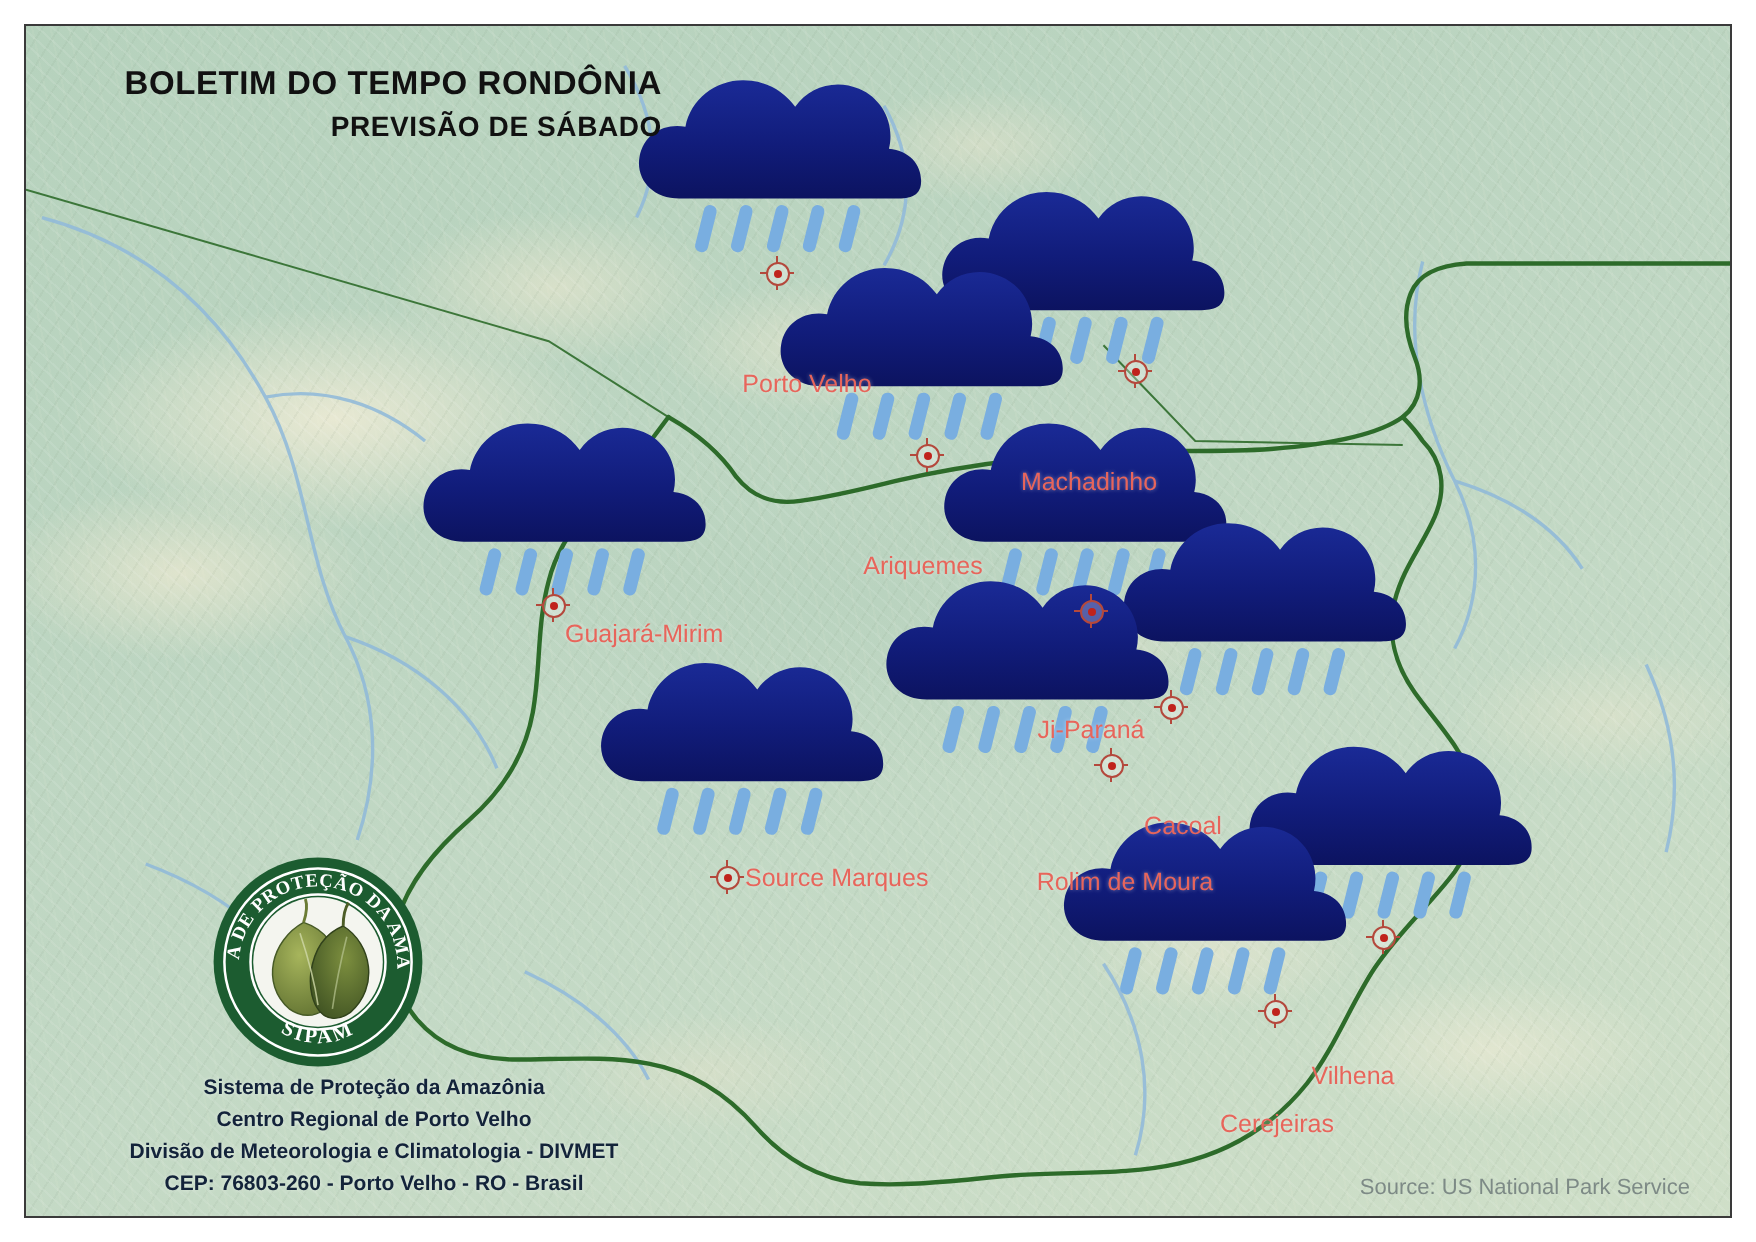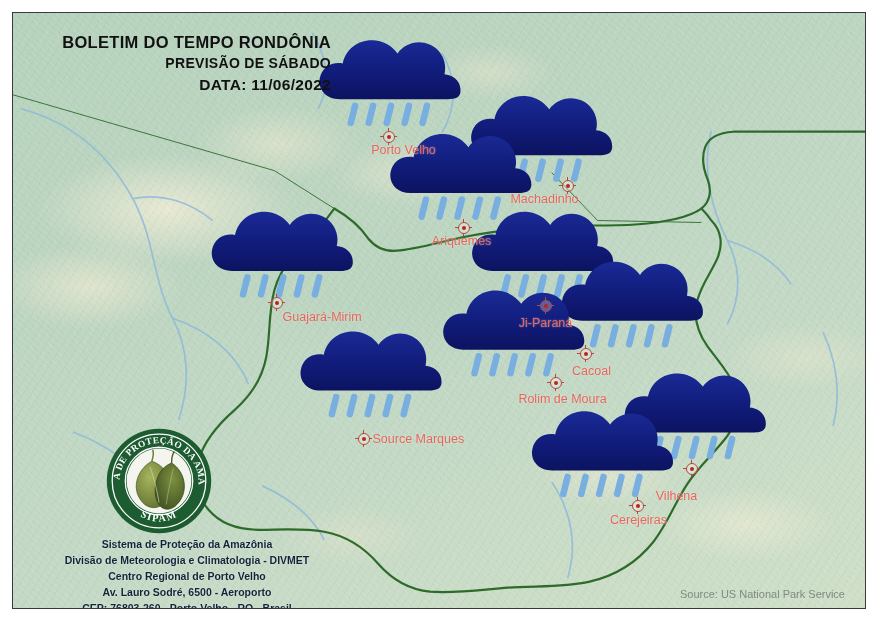--- a/index.html
+++ b/index.html
@@ -100,21 +100,21 @@
   .city-dot .tk-t { top:-3.5px; left:4.4px; height:3.5px; width:1px; }
   .city-dot .tk-b { bottom:-3.5px; left:4.4px; height:3.5px; width:1px; }
 
   .city-label {
     position:absolute;
     color:#e8655b;
     font-size:12.5px;
     white-space:nowrap;
     text-shadow:0 0 2px rgba(255,255,255,.45);
   }
-  .lbl-center { transform:translateX(-50%); }
+  .lbl-center { transform:translateX(-50%);margin-top:42px; }
   .lbl-left   { transform:translateX(0); }
 
   
   #logo {
     position:absolute;
     left:92px; top:414px;
     width:108px; height:108px;
   }
 
   
@@ -291,21 +291,20 @@
             <rect x="-6" y="17" width="6.5" height="24" rx="3" fill="#79aee0" transform="rotate(14 -3 29)"></rect>
             <rect x="12" y="17" width="6.5" height="24" rx="3" fill="#79aee0" transform="rotate(14 15 29)"></rect>
             <rect x="30" y="17" width="6.5" height="24" rx="3" fill="#79aee0" transform="rotate(14 33 29)"></rect>
           </g>
         </g>
     </svg>
 
     <div id="title-block">
       <div class="t1">BOLETIM DO TEMPO RONDÔNIA</div>
       <div class="t2">PREVISÃO DE SÁBADO</div>
-      <div class="t3">DATA: 11/06/2022</div>
     </div>
 
     <div id="stations">
         <div class="station" style="left: 375.5px; top: 123.5px;">
           <div class="city-dot">
             <div class="tick tk-l"></div>
             <div class="tick tk-r"></div>
             <div class="tick tk-t"></div>
             <div class="tick tk-b"></div>
           </div>
@@ -423,22 +422,21 @@
       <text font-family="Liberation Serif, serif" font-size="10.4" font-weight="bold" fill="#ffffff" letter-spacing="0.4">
         <textPath href="#arcTop" startOffset="50%" text-anchor="middle">SISTEMA DE PROTEÇÃO DA AMAZÔNIA</textPath>
       </text>
       <text font-family="Liberation Serif, serif" font-size="11.5" font-weight="bold" fill="#ffffff" letter-spacing="1.6">
         <textPath href="#arcBot" startOffset="50%" text-anchor="middle">SIPAM</textPath>
       </text>
     </svg>
 
     <div id="footer">
         <div>Sistema de Proteção da Amazônia</div>
+        <div>Centro Regional de Porto Velho</div>
         <div>Divisão de Meteorologia e Climatologia - DIVMET</div>
-        <div>Centro Regional de Porto Velho</div>
-        <div>Av. Lauro Sodré, 6500 - Aeroporto</div>
         <div>CEP: 76803-260 - Porto Velho - RO - Brasil</div>
       </div>
 
     <div id="source">Source: US National Park Service</div>
 
   </div>
 </div>
 
 </body></html>

